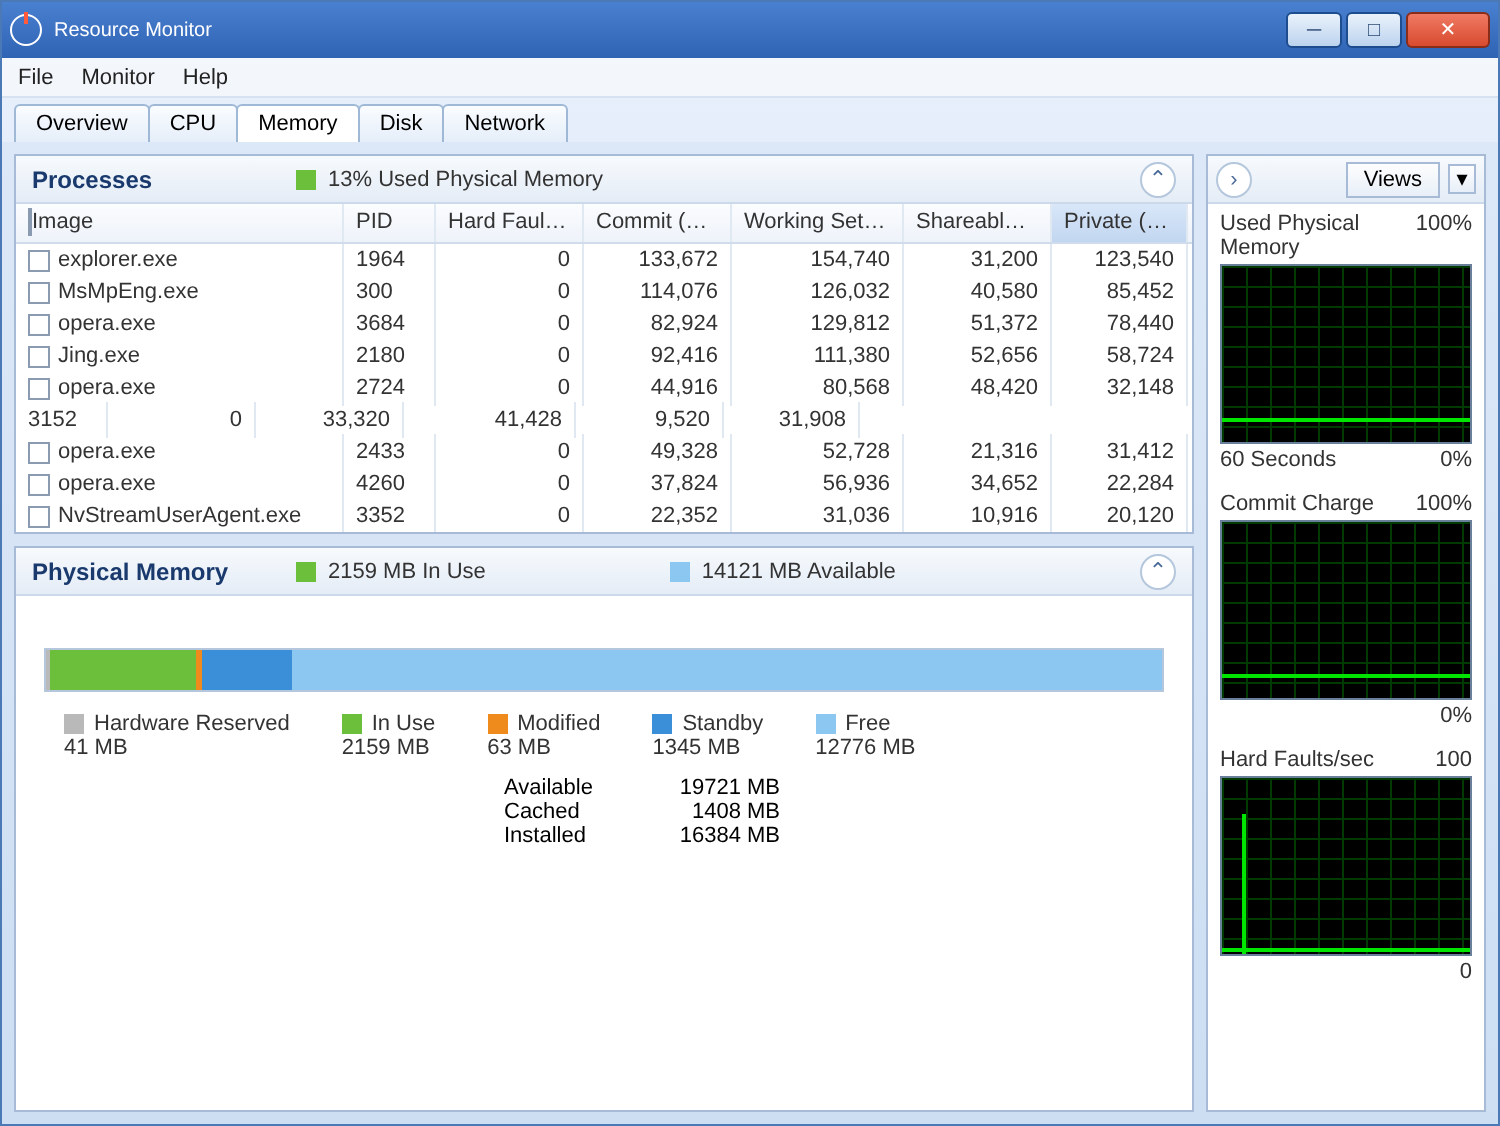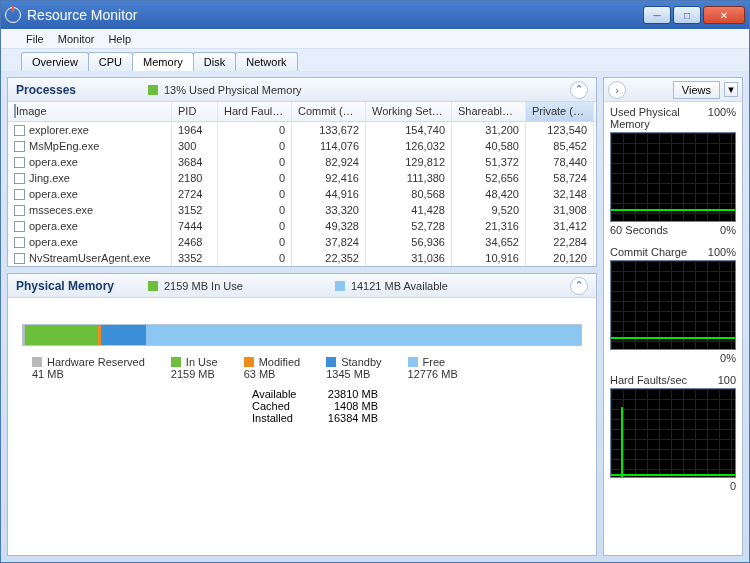--- a/index.html
+++ b/index.html
@@ -1,26 +1,26 @@
 <!DOCTYPE html>
 <html><head>
 <meta charset="utf-8">
 <style>
 * { box-sizing: border-box; margin: 0; padding: 0; font-family: "Segoe UI", Tahoma, sans-serif; font-size: 11px; }
 body { background: #fff; }
 .window { width: 750px; height: 563px; border: 1px solid #4b79b5; background: linear-gradient(#e8f0fb,#cddef3); display: flex; flex-direction: column; }
 .titlebar { height: 28px; background: linear-gradient(#4a80d0,#2f64b5); display: flex; align-items: center; padding: 0 4px; color: #fff; }
 .titlebar .icon { width: 16px; height: 16px; border: 1px solid #fff; border-radius: 50%; margin-right: 6px; position: relative; }
 .titlebar .icon::before { content:""; position:absolute; width:2px; height:6px; background:#ff5a3c; left:6px; top:-2px; transform-origin:bottom; }
-.titlebar .title { flex:1; font-size:14px; }
+.titlebar .title { flex:1; font-size:10px; }
 .winbtns { display:flex; gap:2px; }
 .winbtn { width:28px; height:18px; border:1px solid #1d4d8e; border-radius:3px; background:linear-gradient(#eaf2fb,#bcd3ee); display:flex; align-items:center; justify-content:center; color:#2d4a74; font-size:10px; }
 .winbtn.close { width:42px; background:linear-gradient(#f07a63,#d84b2f); color:#fff; border-color:#8a2c1a; }
-.menubar { height:20px; background:#f3f7fc; border-bottom:1px solid #d7e2f0; display:flex; gap:14px; padding:0 25px; align-items:center; color:#222; }
-.tabs { height:22px; display:flex; padding:0 20px; gap:0; align-items:flex-end; }
+.menubar { height:20px; background:#f3f7fc; border-bottom:1px solid #d7e2f0; display:flex; gap:14px; padding:0 8px; align-items:center; color:#222; }
+.tabs { height:22px; display:flex; padding:0 6px; gap:0; align-items:flex-end; }
 .tab { padding:3px 10px; border:1px solid #9fb8d6; border-bottom:none; background:linear-gradient(#fafcff,#e5eef9); border-radius:3px 3px 0 0; margin-right:-1px; }
 .tab.active { background:#fff; position:relative; z-index:2; }
 .content { flex:1; display:flex; gap:6px; padding:6px; background:linear-gradient(#dce8f7,#cddef3); min-height:0; }
 .leftpane { flex:1; display:flex; flex-direction:column; gap:6px; min-width:0; }
 .rightpane { width:140px; display:flex; flex-direction:column; background:#fff; border:1px solid #a7bbd6; }
 .panel { background:#fff; border:1px solid #a7bbd6; display:flex; flex-direction:column; }
 .panel.processes { flex:0 0 190px; }
 .panel.physmem { flex:1; }
 .panel-header { height:24px; background:linear-gradient(#f7fafd,#e4ecf6); border-bottom:1px solid #cbd9ea; display:flex; align-items:center; padding:0 8px; gap:12px; }
 .panel-title { font-weight:bold; font-size:12px; color:#1a3a6e; min-width:120px; }
@@ -41,21 +41,21 @@
 .row { display:flex; height:16px; align-items:center; }
 .row .col.image { display:flex; align-items:flex-end; gap:4px; }
 .chk { width:11px; height:11px; border:1px solid #8a9ab0; background:#fff; flex-shrink:0; }
 .physbody { padding:26px 14px; }
 .membar { height:22px; display:flex; border:1px solid #b5c7dd; margin-bottom:10px; }
 .membar div { height:100%; }
 .legend { display:flex; gap:26px; margin-left:10px; }
 .leg-item { display:flex; flex-direction:column; font-size:11px; color:#333; }
 .leg-top { display:flex; align-items:center; gap:5px; }
 .stats { margin-left:230px; margin-top:8px; }
-.stats div { display:flex; }
+.stats div { display:flex;gap:12px; }
 .stats .lab { width:56px; }
 .stats .val { width:70px; text-align:right; }
 .rp-head { height:24px; display:flex; align-items:center; justify-content:flex-end; padding:0 4px; gap:4px; border-bottom:1px solid #cbd9ea; background:linear-gradient(#f7fafd,#e4ecf6); }
 .rp-expand { width:18px; height:18px; border:1px solid #b5c7dd; border-radius:9px; background:#fff; margin-right:auto; display:flex; align-items:center; justify-content:center; color:#4a6a98; }
 .views-btn { border:1px solid #a7bbd6; background:linear-gradient(#fdfdfe,#e8eff8); padding:2px 8px; }
 .views-dd { width:14px; border:1px solid #a7bbd6; background:linear-gradient(#fdfdfe,#e8eff8); text-align:center; }
 .chart-section { padding:4px 6px 6px; }
 .chart-label { display:flex; justify-content:space-between; font-size:10px; color:#333; margin-bottom:2px; }
 .chart { height:90px; background:#000; border:1px solid #6a7f9a; position:relative; overflow:hidden; }
 .chart .grid { position:absolute; inset:0; background-image:linear-gradient(#003a00 1px,transparent 1px),linear-gradient(90deg,#003a00 1px,transparent 1px); background-size:12px 10px; }
@@ -166,49 +166,45 @@
                 <span>opera.exe</span>
               </div>
               <div class="col pid">2724</div>
               <div class="col hf">0</div>
               <div class="col commit">44,916</div>
               <div class="col ws">80,568</div>
               <div class="col share">48,420</div>
               <div class="col priv">32,148</div>
             </div>
             <div class="row">
-              <div class="col image">
-                <span class="chk"></span>
-                <span>msseces.exe</span>
-              </div>
               <div class="col pid">3152</div>
               <div class="col hf">0</div>
               <div class="col commit">33,320</div>
               <div class="col ws">41,428</div>
               <div class="col share">9,520</div>
               <div class="col priv">31,908</div>
             </div>
             <div class="row">
               <div class="col image">
                 <span class="chk"></span>
                 <span>opera.exe</span>
               </div>
-              <div class="col pid">7444</div>
+              <div class="col pid">2433</div>
               <div class="col hf">0</div>
               <div class="col commit">49,328</div>
               <div class="col ws">52,728</div>
               <div class="col share">21,316</div>
               <div class="col priv">31,412</div>
             </div>
             <div class="row">
               <div class="col image">
                 <span class="chk"></span>
                 <span>opera.exe</span>
               </div>
-              <div class="col pid">2468</div>
+              <div class="col pid">4260</div>
               <div class="col hf">0</div>
               <div class="col commit">37,824</div>
               <div class="col ws">56,936</div>
               <div class="col share">34,652</div>
               <div class="col priv">22,284</div>
             </div>
             <div class="row">
               <div class="col image">
                 <span class="chk"></span>
                 <span>NvStreamUserAgent.exe</span>
@@ -277,21 +273,21 @@
                 <div class="leg-top">
                   <span class="sq" style="background:#8cc7f2"></span>
                   <span>Free</span>
                 </div>
                 <span>12776 MB</span>
               </div>
           </div>
           <div class="stats">
             <div>
                 <span class="lab">Available</span>
-                <span class="val">23810 MB</span>
+                <span class="val">19721 MB</span>
               </div>
             <div>
                 <span class="lab">Cached</span>
                 <span class="val">1408 MB</span>
               </div>
             <div>
                 <span class="lab">Installed</span>
                 <span class="val">16384 MB</span>
               </div>
           </div>

